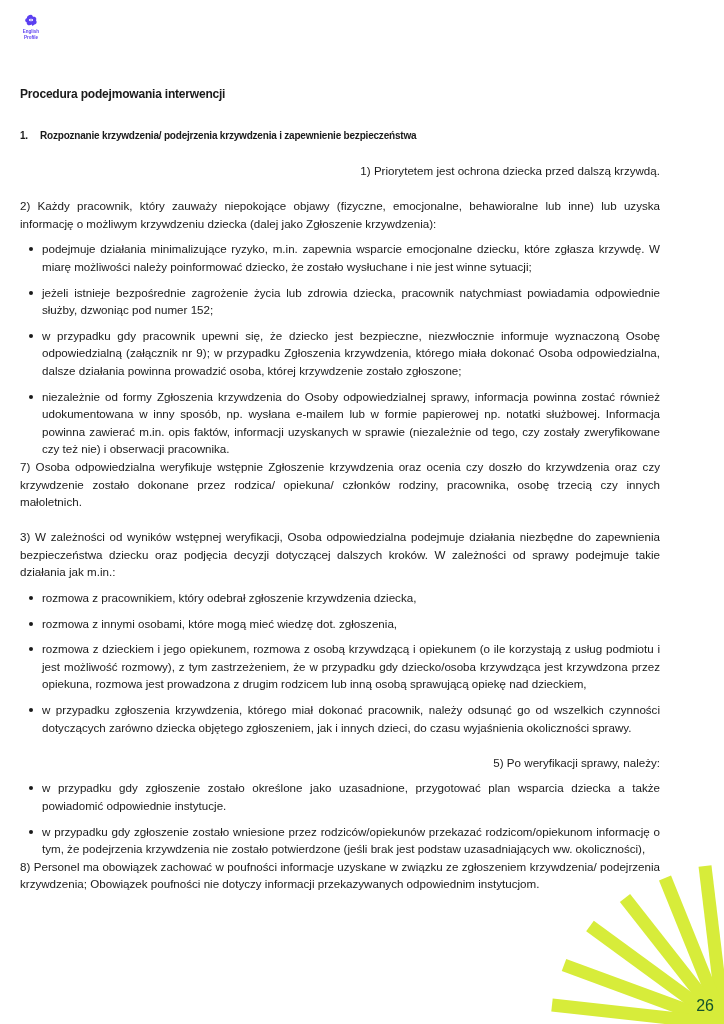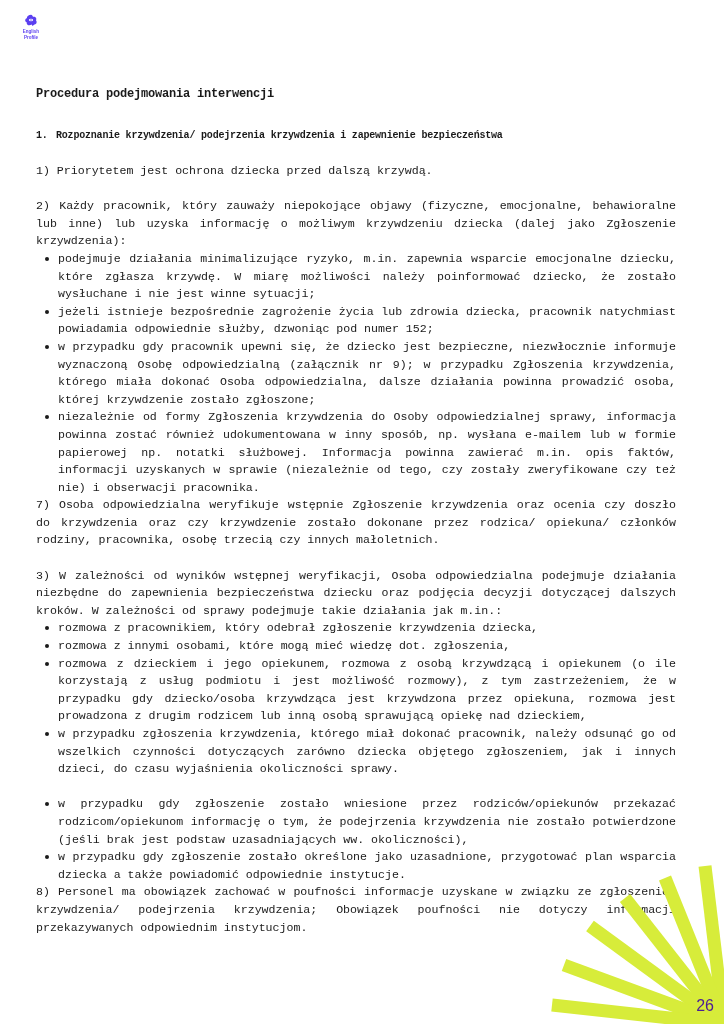--- a/index.html
+++ b/index.html
@@ -1,32 +1,32 @@
 <!DOCTYPE html>
 <html><head>
 <meta charset="utf-8">
 <style>
   html, body { margin: 0; padding: 0; background: #ffffff; }
   body { width: 724px; height: 1024px; position: relative; overflow: hidden;
          font-family: "Liberation Sans", sans-serif; color: #1a1a1a; }
   .logo { position: absolute; left: 20px; top: 14px; width: 22px; text-align: center; }
   .logo svg { display: block; margin: 0 auto; }
   .logo-text { font-size: 4.5px; font-weight: bold; color: #5b3ff0; line-height: 5px; margin-top: 1px; }
-  .content { position: absolute; left: 36px; top: 86px; width: 640px; font-size: 11.6px; line-height: 17.6px; font-family: Liberation Mono, monospace; }
+  .content { position: absolute; left: 20px; top: 86px; width: 640px; font-size: 11.6px; line-height: 17.6px; }
   h1.title { font-size: 12px; font-weight: bold; margin: 0 0 24px 0; line-height: 17px; letter-spacing: -0.2px; }
   h2.section { font-size: 10px; font-weight: bold; margin: 0 0 18px 0; line-height: 17px; letter-spacing: -0.2px; }
   h2.section .num { display: inline-block; width: 20px; }
   p { margin: 0; text-align: justify; }
-  p.left { text-align: left; }
+  p.left { text-align: right; }
   .gap { height: 17.6px; }
   ul { margin: 0; padding-left: 22px; list-style: none; }
-  ul li { position: relative; text-align: justify; }
+  ul li { position: relative; text-align: justify; margin-top: 8px; }
   ul li::before { content: ""; position: absolute; left: -13px; top: 7px; width: 4px; height: 4px; border-radius: 50%; background: #1a1a1a; }
   .rays { position: absolute; right: 0; bottom: 0; width: 184px; height: 174px; }
-  .page-num { position: absolute; right: 10px; bottom: 9px; font-size: 16px; color: #4c1d95; }
+  .page-num { position: absolute; right: 10px; bottom: 9px; font-size: 16px; color: #14532d; }
 </style>
 </head>
 <body>
 
 <div class="logo">
   <svg width="14" height="14" viewBox="0 0 20 20">
     <path d="M10 1 C12 1 12 3 13 4 C16 3 19 6 17 9 C19 11 18 15 15 15 L12 17 L11 15 C8 17 3 16 4 12 C1 11 1 7 4 6 C4 3 7 1 10 1 Z" fill="#5b3ff0"></path>
     <ellipse cx="10" cy="8.5" rx="3" ry="1.8" fill="#ffffff"></ellipse>
     <circle cx="10" cy="8.5" r="1" fill="#5b3ff0"></circle>
   </svg>
@@ -55,23 +55,24 @@
 
   <p>3)   W zależności od wyników wstępnej weryfikacji, Osoba odpowiedzialna podejmuje działania niezbędne do zapewnienia bezpieczeństwa dziecku oraz podjęcia decyzji dotyczącej dalszych kroków. W zależności od sprawy podejmuje takie działania jak m.in.:</p>
   <ul>
     <li>rozmowa z pracownikiem, który odebrał zgłoszenie krzywdzenia dziecka,</li>
     <li>rozmowa z innymi osobami, które mogą mieć wiedzę dot. zgłoszenia,</li>
     <li>rozmowa z dzieckiem i jego opiekunem, rozmowa z osobą krzywdzącą i opiekunem (o ile korzystają z usług podmiotu i jest możliwość rozmowy), z tym zastrzeżeniem, że w przypadku gdy dziecko/osoba krzywdząca jest krzywdzona przez opiekuna, rozmowa jest prowadzona z drugim rodzicem lub inną osobą sprawującą opiekę nad dzieckiem,</li>
     <li>w przypadku zgłoszenia krzywdzenia, którego miał dokonać pracownik, należy odsunąć go od wszelkich czynności dotyczących zarówno dziecka objętego zgłoszeniem, jak i innych dzieci, do czasu wyjaśnienia okoliczności sprawy.</li>
   </ul>
   <div class="gap"></div>
 
+  <p class="left">5)   Po weryfikacji sprawy, należy:</p>
   <ul>
+    <li>w przypadku gdy zgłoszenie zostało określone jako uzasadnione, przygotować plan wsparcia dziecka a także powiadomić odpowiednie instytucje.</li>
     <li>w przypadku gdy zgłoszenie zostało wniesione przez rodziców/opiekunów przekazać rodzicom/opiekunom informację o tym, że podejrzenia krzywdzenia nie zostało potwierdzone (jeśli brak jest podstaw uzasadniających ww. okoliczności),</li>
-    <li>w przypadku gdy zgłoszenie zostało określone jako uzasadnione, przygotować plan wsparcia dziecka a także powiadomić odpowiednie instytucje.</li>
   </ul>
   <p>8) Personel ma obowiązek zachować w poufności informacje uzyskane w związku ze zgłoszeniem krzywdzenia/ podejrzenia krzywdzenia; Obowiązek poufności nie dotyczy informacji przekazywanych odpowiednim instytucjom.</p>
 </div>
 
 <svg class="rays" viewBox="0 0 184 174">
   <g stroke="#d7ec3a" stroke-width="13" fill="none">
     <line x1="184" y1="174" x2="165" y2="16"></line>
     <line x1="184" y1="174" x2="125" y2="28"></line>
     <line x1="184" y1="174" x2="85" y2="48"></line>
     <line x1="184" y1="174" x2="50" y2="76"></line>

